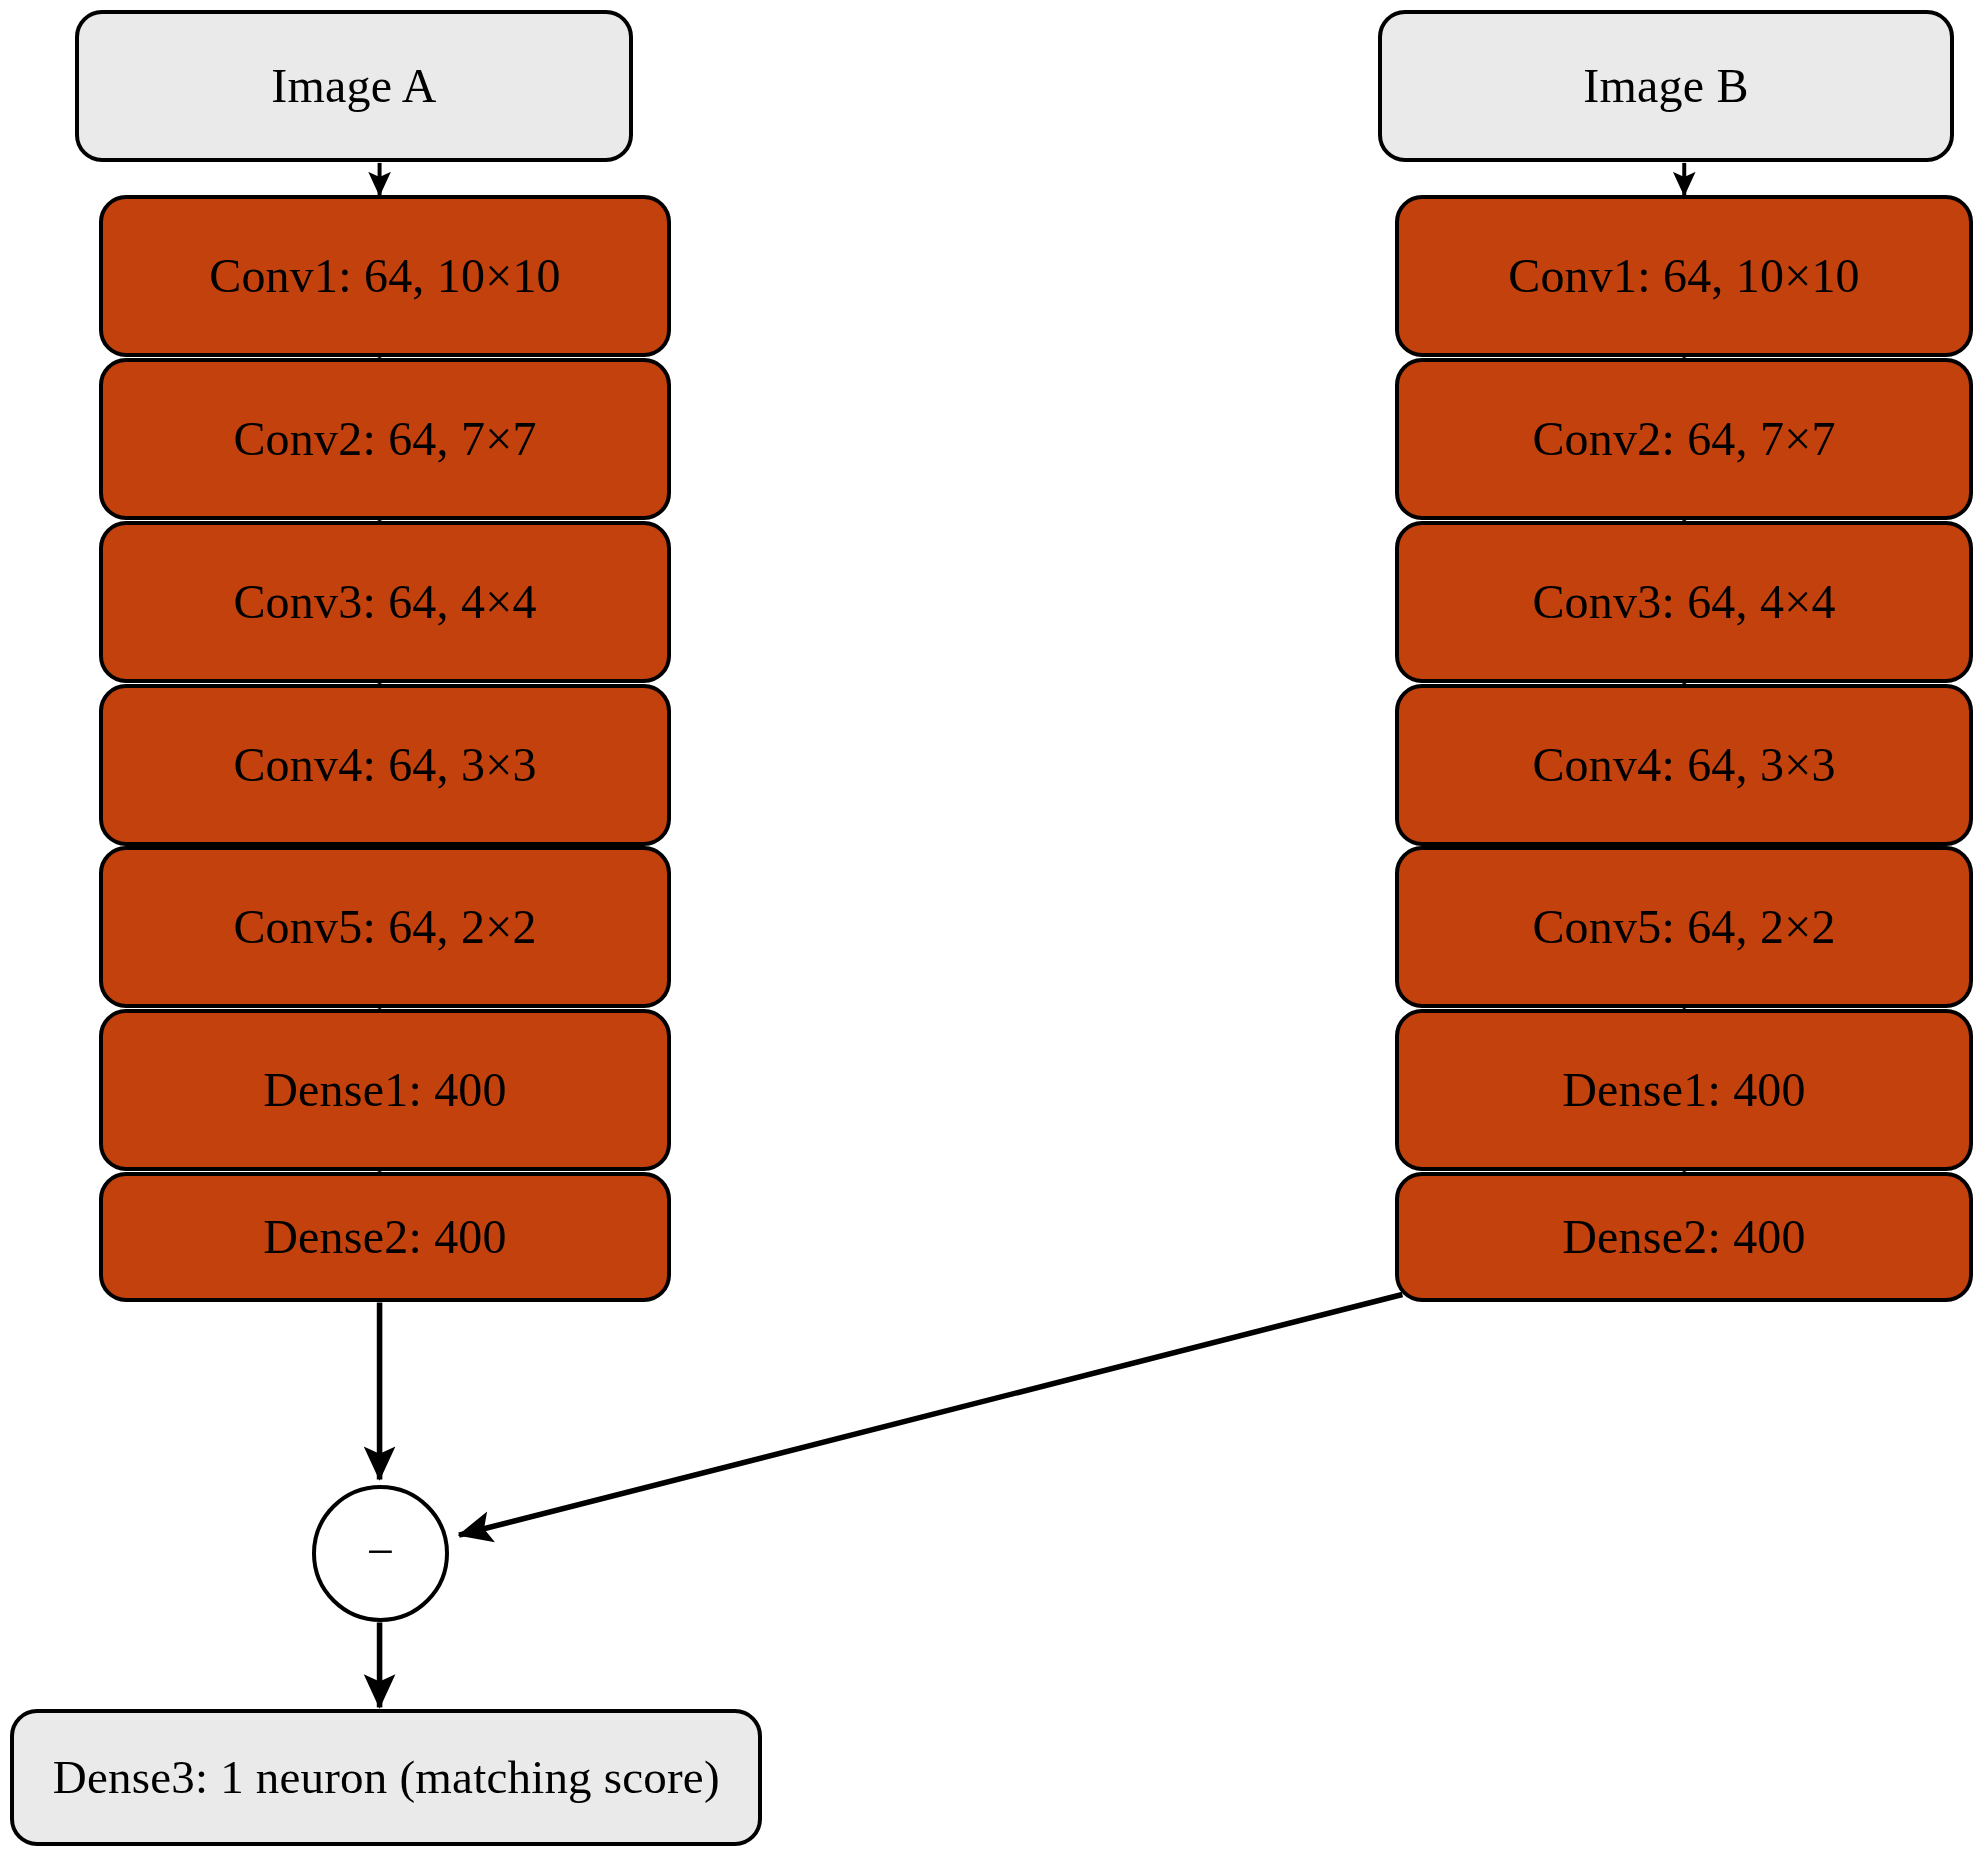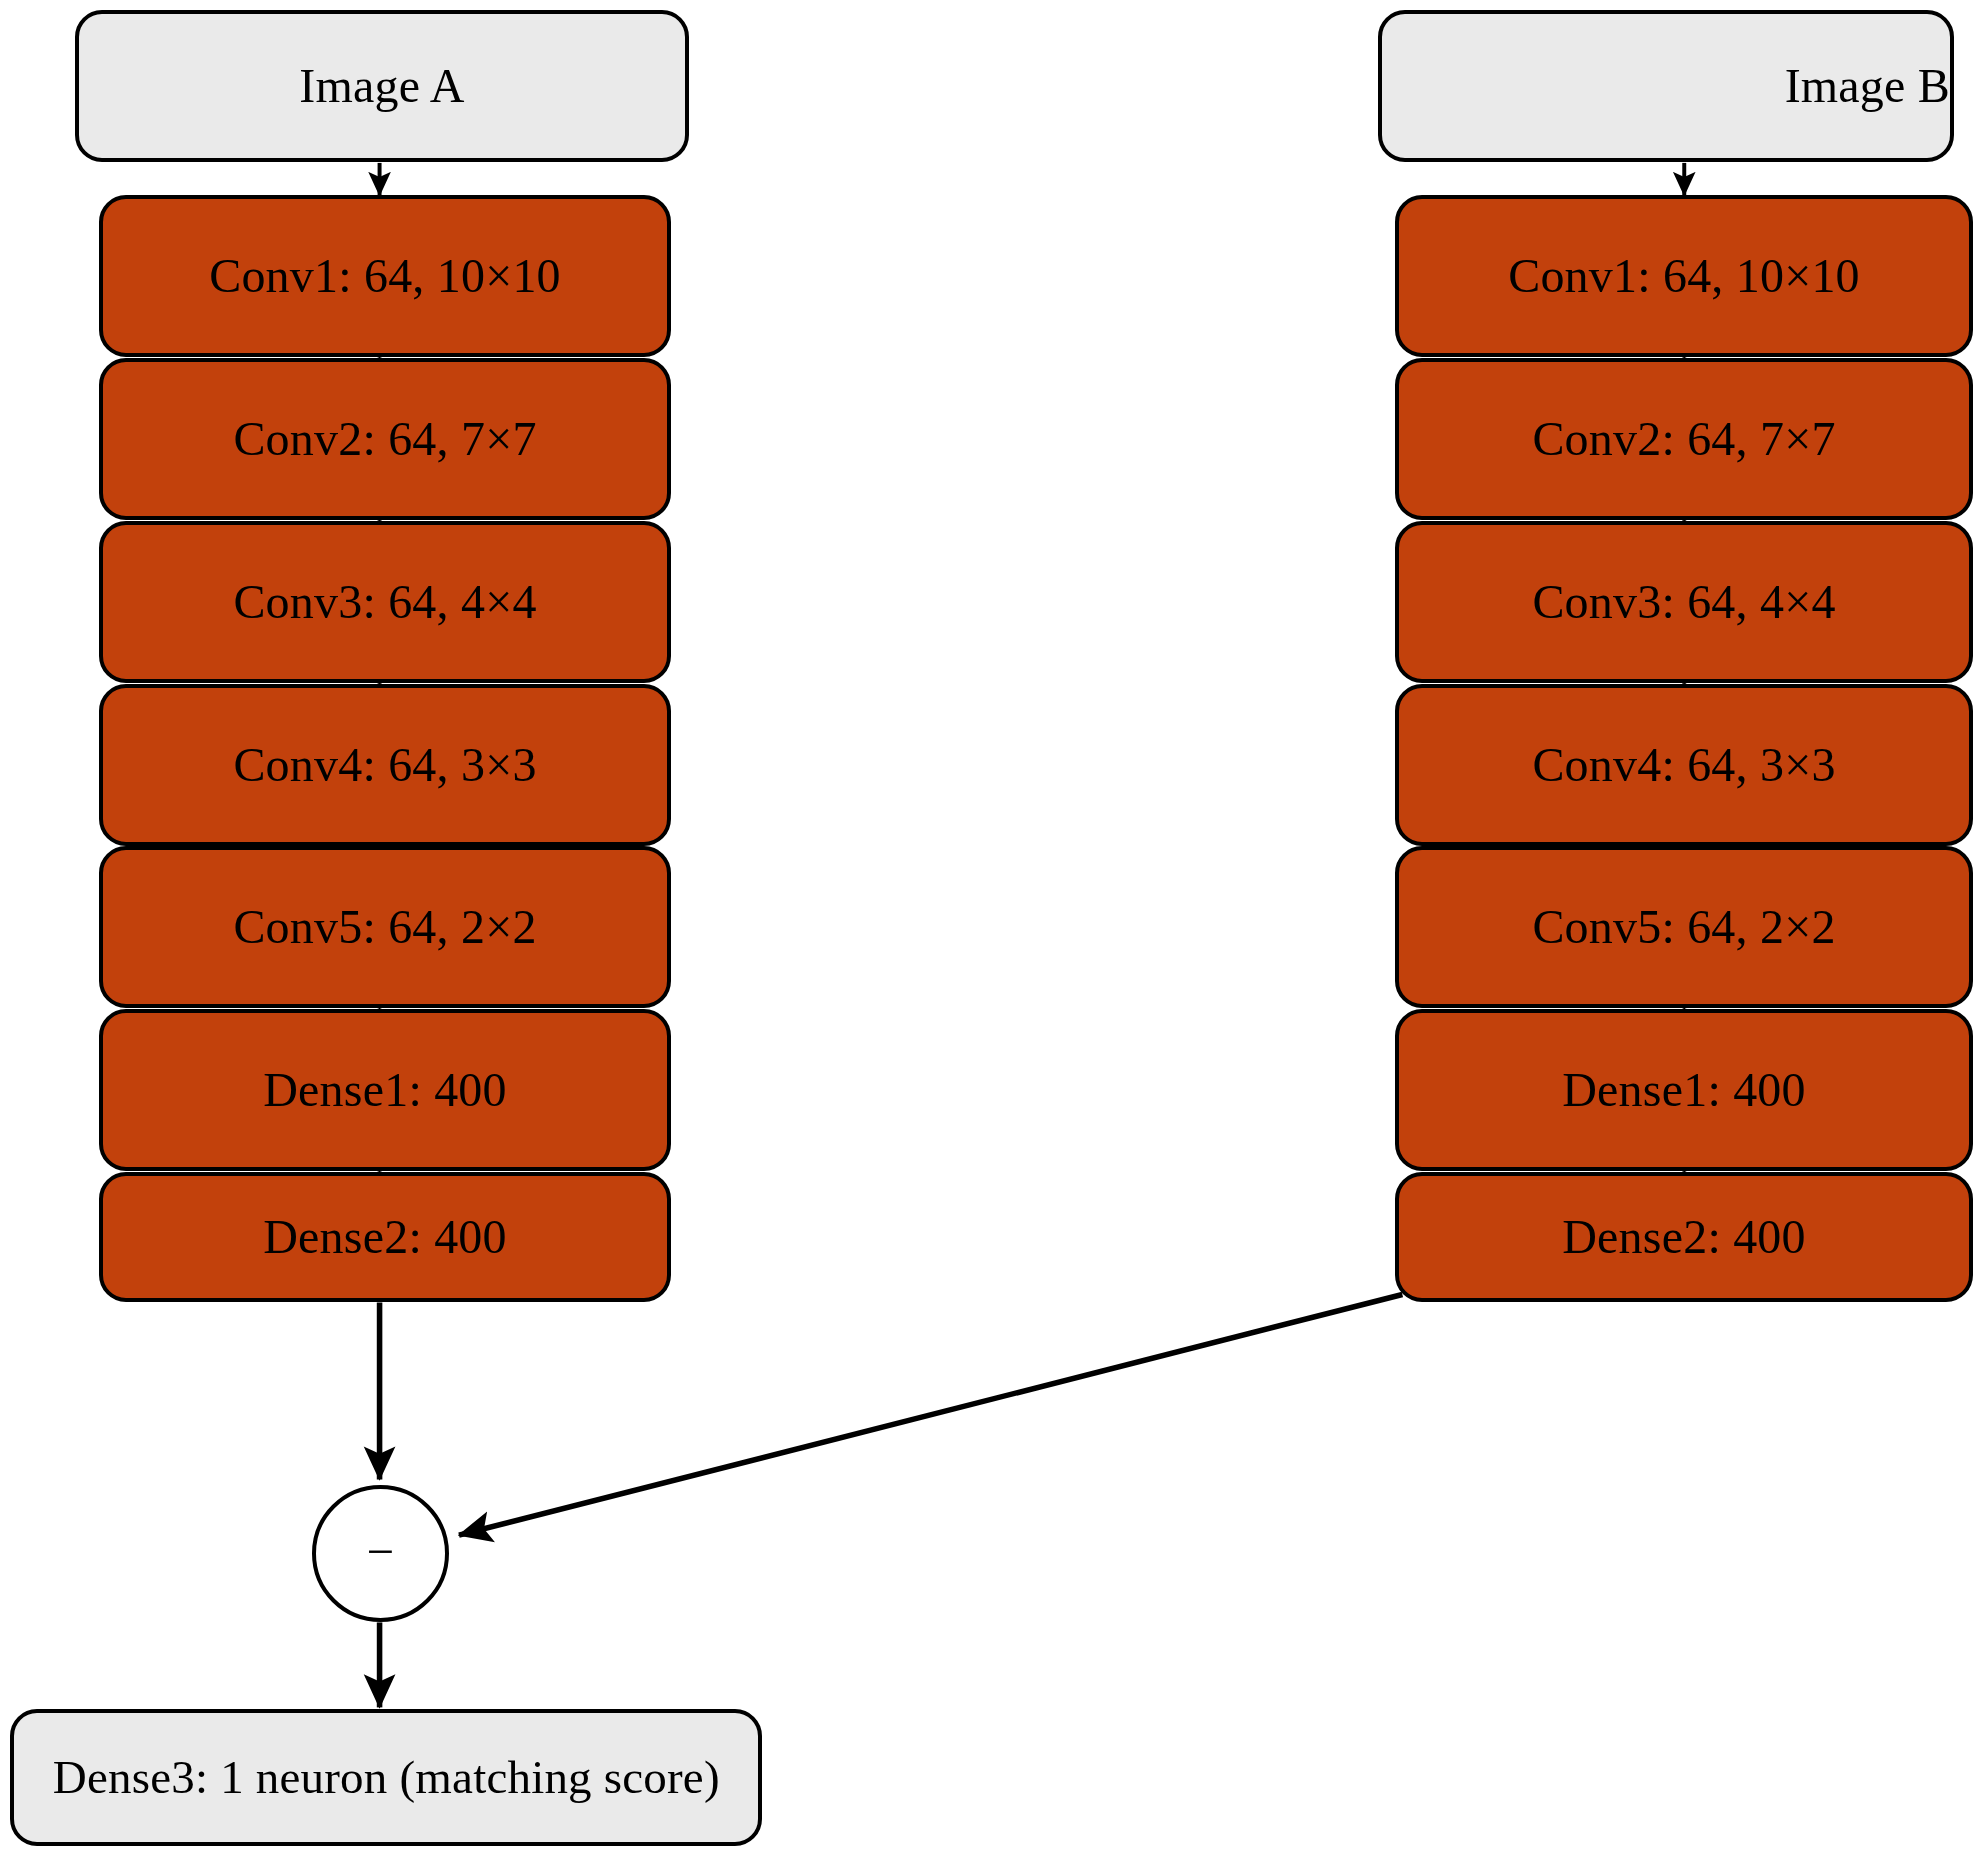--- a/index.html
+++ b/index.html
@@ -102,21 +102,21 @@
       <line x1="2121" y1="1475" x2="2121" y2="1476"></line>
     </g>
 
     <line x1="478" y1="1640" x2="478" y2="1863" stroke="#000000" stroke-width="7" fill="none" marker-end="url(#arrow)"></line>
 
     <line x1="1766" y1="1630" x2="578" y2="1933" stroke="#000000" stroke-width="7" fill="none" marker-end="url(#arrow)"></line>
 
     <line x1="478" y1="2043" x2="478" y2="2150" stroke="#000000" stroke-width="7" fill="none" marker-end="url(#arrow)"></line>
   </svg>
 
-  <div class="node io" style="left:75px; top:10.3px; width:614px; height:152px;">
+  <div class="node io" style="left:75px; top:10.3px; width:558px; height:152px;">
     <span>Image A</span>
   </div>
 
   <div class="node layer" style="left:99px; top:195px; width:572px; height:162px;">
     <span>Conv1: 64, 10×10</span>
   </div>
 
   <div class="node layer" style="left:99px; top:358px; width:572px; height:162px;">
     <span>Conv2: 64, 7×7</span>
   </div>
@@ -134,21 +134,21 @@
   </div>
 
   <div class="node layer" style="left:99px; top:1009px; width:572px; height:162px;">
     <span>Dense1: 400</span>
   </div>
 
   <div class="node layer" style="left:99px; top:1172px; width:572px; height:130px;">
     <span>Dense2: 400</span>
   </div>
 
-  <div class="node io" style="left:1378px; top:10.3px; width:576px; height:152px;justify-content:flex-end;">
+  <div class="node io" style="left:1378px; top:10.3px; width:576px; height:152px;">
     <span>Image B</span>
   </div>
 
   <div class="node layer" style="left:1395px; top:195px; width:578px; height:162px;">
     <span>Conv1: 64, 10×10</span>
   </div>
 
   <div class="node layer" style="left:1395px; top:358px; width:578px; height:162px;">
     <span>Conv2: 64, 7×7</span>
   </div>

